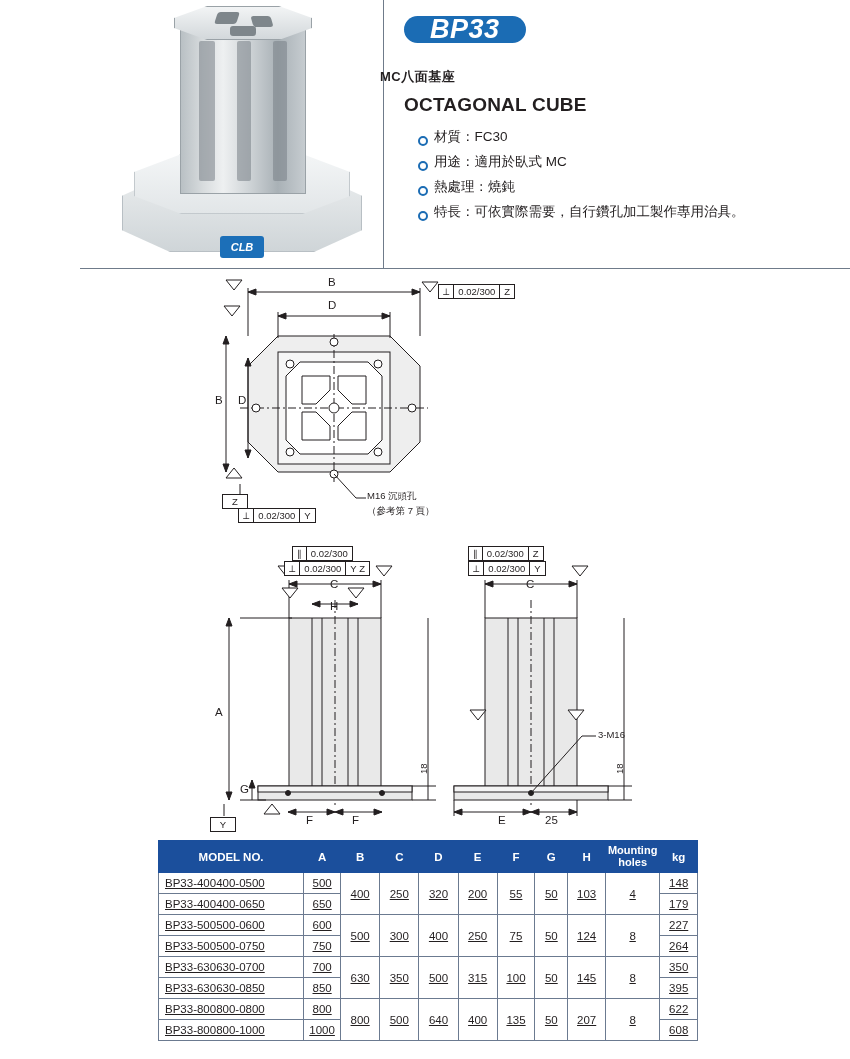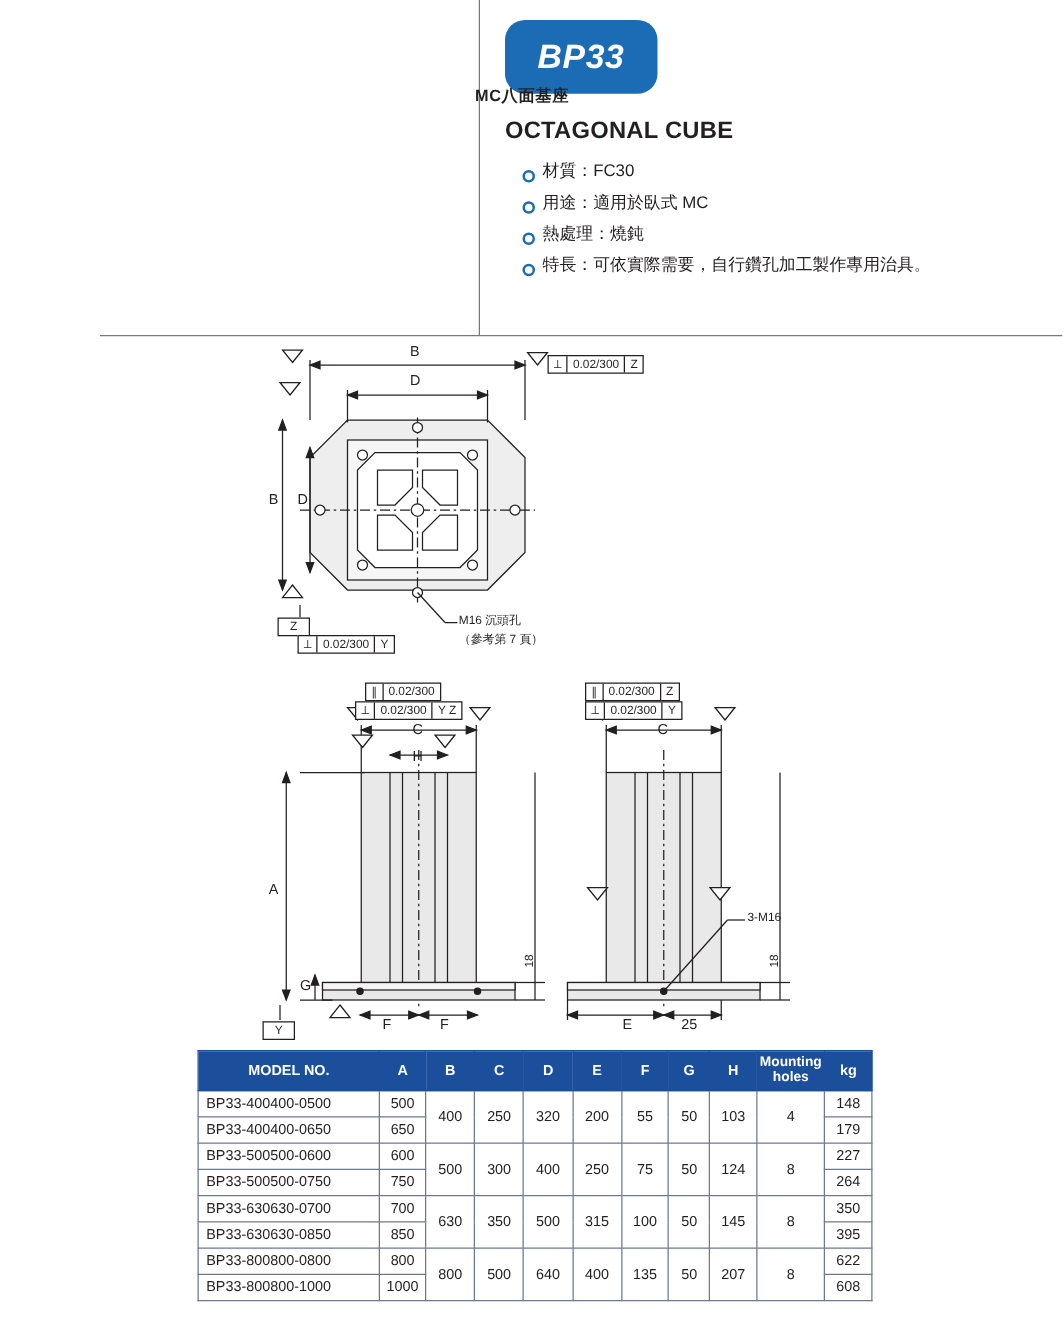--- a/index.html
+++ b/index.html
@@ -61,21 +61,21 @@
     position: absolute; left: 108px; top: 232px; width: 44px; height: 22px;
     background: #1c6fb8; border-radius: 3px;
     display: flex; align-items: center; justify-content: center;
     color: #fff; font-size: 11px; font-weight: bold; font-style: italic;
   }
 
   
   .badge {
     position: absolute; left: 404px; top: 16px;
     background: #1b6cb4; color: #fff;
-    padding: 16px 26px; border-radius: 16px;
+    padding: 0 26px; border-radius: 16px;
     font-size: 27px; font-weight: bold; font-style: italic;
     letter-spacing: .5px; line-height: 1;
   }
   .title-cn {
     position: absolute; left: 380px; top: 68px;
     font-size: 13px; font-weight: bold; letter-spacing: .5px;
   }
   .title-en {
     position: absolute; left: 404px; top: 94px;
     font-size: 19px; font-weight: bold; letter-spacing: .2px;
@@ -102,31 +102,45 @@
   .table-wrap { position: absolute; left: 158px; top: 840px; width: 540px; }
   table { border-collapse: collapse; width: 540px; font-size: 11.5px; }
   th {
     background: #1b4f9c; color: #fff; border: 1px solid #1b4f9c;
     font-size: 11.5px; font-weight: bold; padding: 4px 2px; text-align: center;
     line-height: 1.05;
   }
   th.small { font-size: 11px; }
   td {
     border: 1px solid #6b7a90; text-align: center; padding: 2px 2px;
-    height: 21px; color: #231f20;
+    height: 21px; color: #231f20; text-decoration: underline;
   }
   td.model { text-align: left; padding-left: 6px; white-space: nowrap; }
 </style>
 </head>
 <body>
 
 <div class="page">
 
   <div class="header">
 
+    <div class="photo">
+      <div class="base-plate"></div>
+      <div class="base-top"></div>
+      <div class="column">
+        <div class="slot" style="left:18px; top:22px; width:16px; height:140px;"></div>
+        <div class="slot" style="left:56px; top:22px; width:14px; height:140px;"></div>
+        <div class="slot" style="left:92px; top:22px; width:14px; height:140px;"></div>
+      </div>
+      <div class="column-top"></div>
+      <div class="hole-a"></div>
+      <div class="hole-b"></div>
+      <div class="hole-c"></div>
+      <div class="logo-badge">CLB</div>
+    </div>
 
     <div class="vert-divider"></div>
 
     <div class="badge">BP33</div>
     <div class="title-cn">MC八面基座</div>
     <div class="title-en">OCTAGONAL CUBE</div>
 
     <div class="specs">
       <div class="spec-row">
         <span class="spec-bullet"></span>

